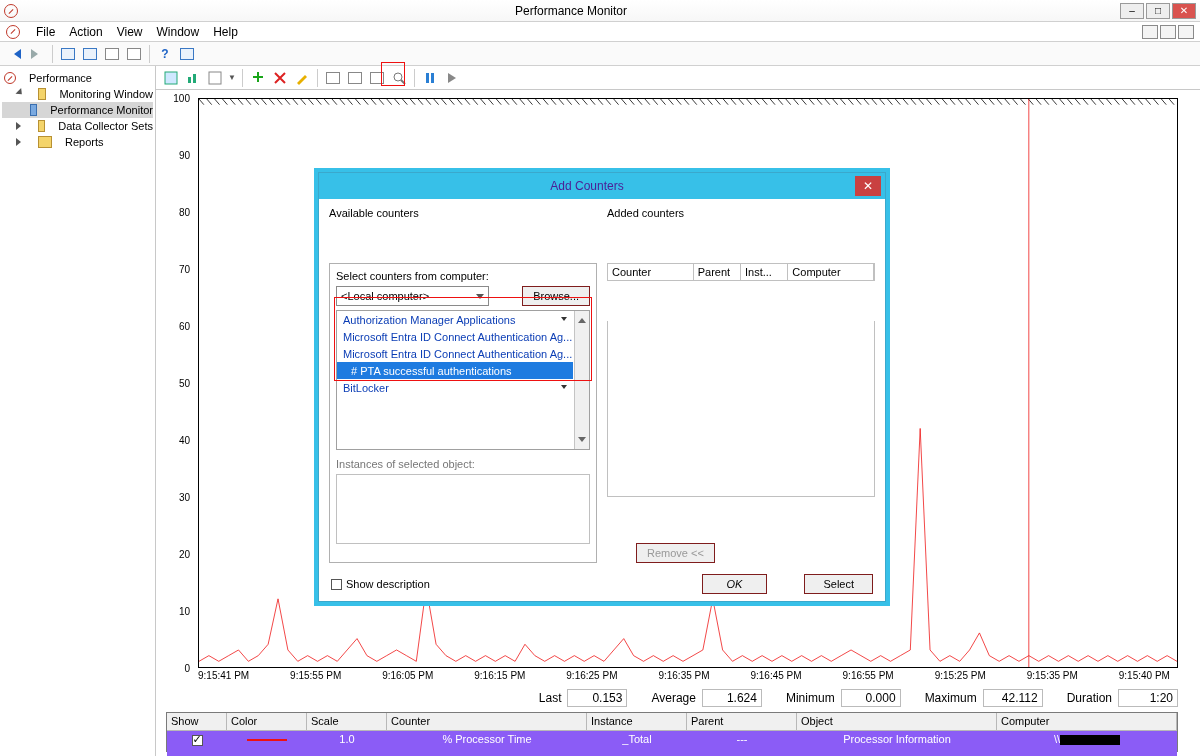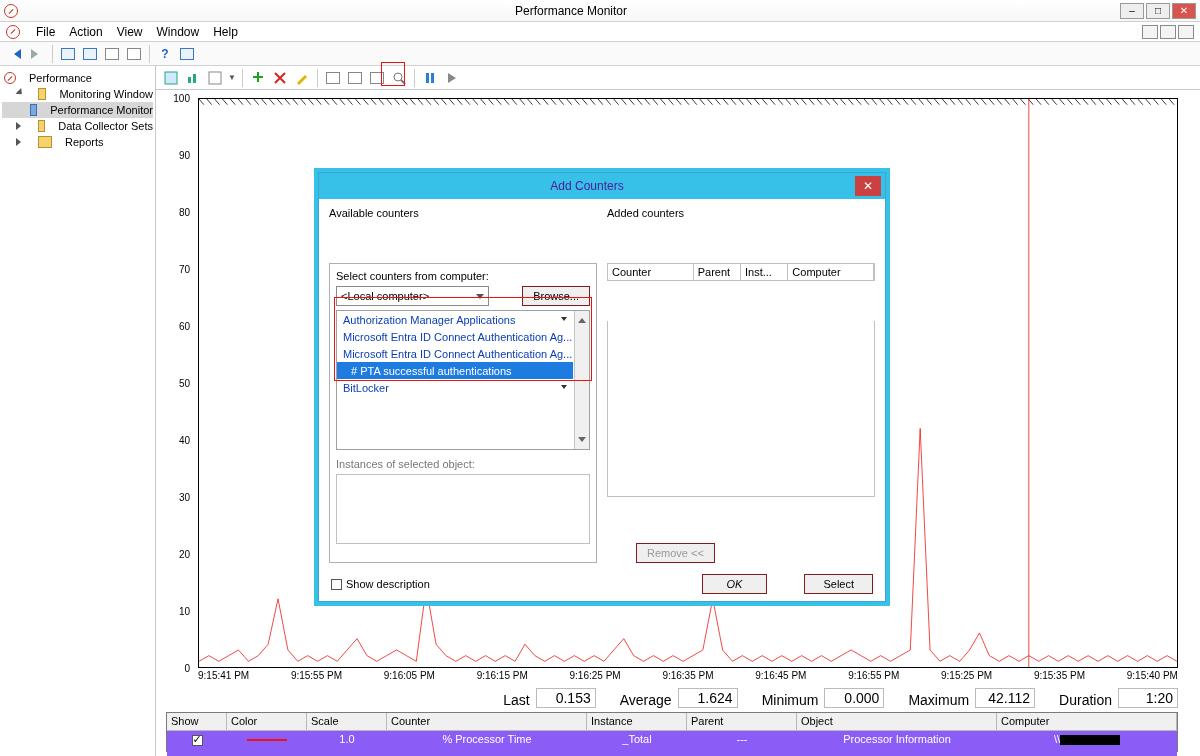--- a/index.html
+++ b/index.html
@@ -47,25 +47,25 @@
   .mon-toolbar { height:24px; border-bottom:1px solid #c8c8c8; display:flex; align-items:center; padding:0 6px; gap:4px; }
   .mon-toolbar .bico{width:18px;height:18px;border:1px solid transparent;display:flex;align-items:center;justify-content:center;}
   .mon-toolbar .bico svg{display:block;}
   .plus-ico{width:14px;height:14px;}
 
   
   .chartwrap { flex:1; position:relative; padding:8px 22px 0 10px; }
   .chart { position:absolute; left:42px; right:22px; top:8px; bottom:88px; border:1px solid #000; }
   .yaxis { position:absolute; left:6px; top:8px; bottom:88px; width:32px; }
   .ylabel { position:absolute; right:4px; font-size:10px; transform:translateY(-50%); }
-  .xaxis { position:absolute; left:42px; right:22px; bottom:72px; height:14px; display:flex; justify-content:space-between; font-size:10px; }
+  .xaxis { position:absolute; left:42px; right:30px; bottom:72px; height:14px; display:flex; justify-content:space-between; font-size:10px; }
   .plotline { stroke:#e11; stroke-width:1; fill:none; }
   .marker-vert{stroke:#e11;stroke-width:1;}
 
-  .stats { position:absolute; left:42px; right:22px; bottom:48px; height:20px; display:flex; gap:6px; align-items:flex-end; font-size:14px; justify-content:flex-end; }
+  .stats { position:absolute; left:42px; right:22px; bottom:48px; height:20px; display:flex; gap:6px; align-items:center; font-size:12px; justify-content:flex-end; }
   .stats .lbl{margin-left:18px;}
   .stats .val{display:inline-block;width:60px;border:1px solid #bbb;background:#fff;text-align:right;padding:1px 4px;}
 
   .legend { position:absolute; left:10px; right:22px; bottom:4px; height:40px; border:1px solid #7a7a7a; }
   .legend-head { display:flex; background:#f0f0f0; border-bottom:1px solid #b8b8b8; font-size:11px; height:18px; }
   .legend-head > div { border-right:1px solid #b8b8b8; padding:2px 4px; }
   .legend-row { display:flex; background:#8b5cf6; color:#fff; height:28px; font-size:11px;text-align:center; }
   .legend-row > div { padding:2px 4px; overflow:hidden; white-space:nowrap; }
   .c-show{width:60px;} .c-color{width:80px;} .c-scale{width:80px;} .c-counter{width:200px;} .c-inst{width:100px;} .c-parent{width:110px;} .c-obj{width:200px;} .c-comp{flex:1;}
   .chk{width:11px;height:11px;border:1px solid #555;background:#fff;position:relative;display:inline-block;vertical-align:middle;}

